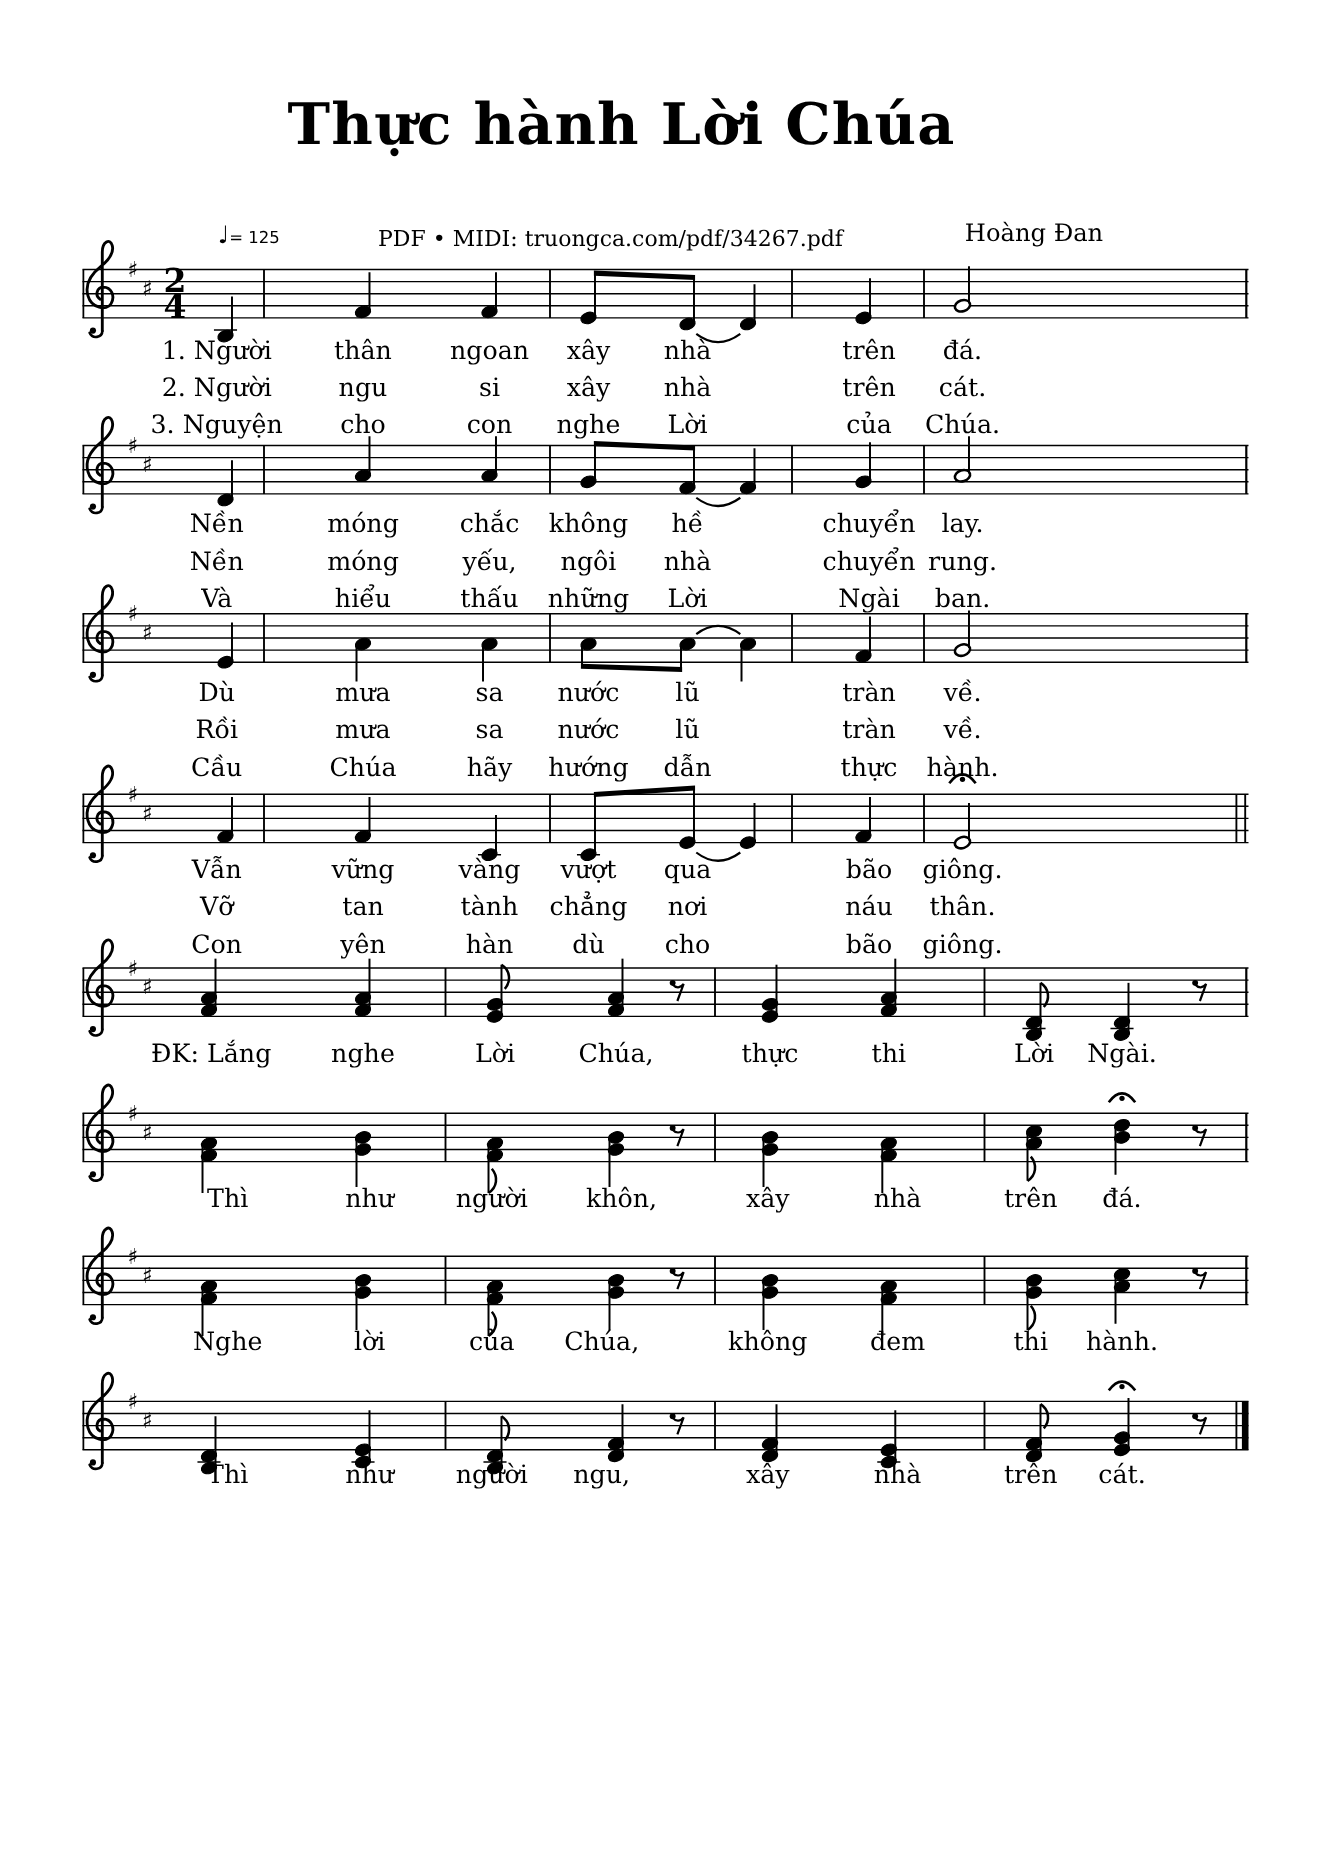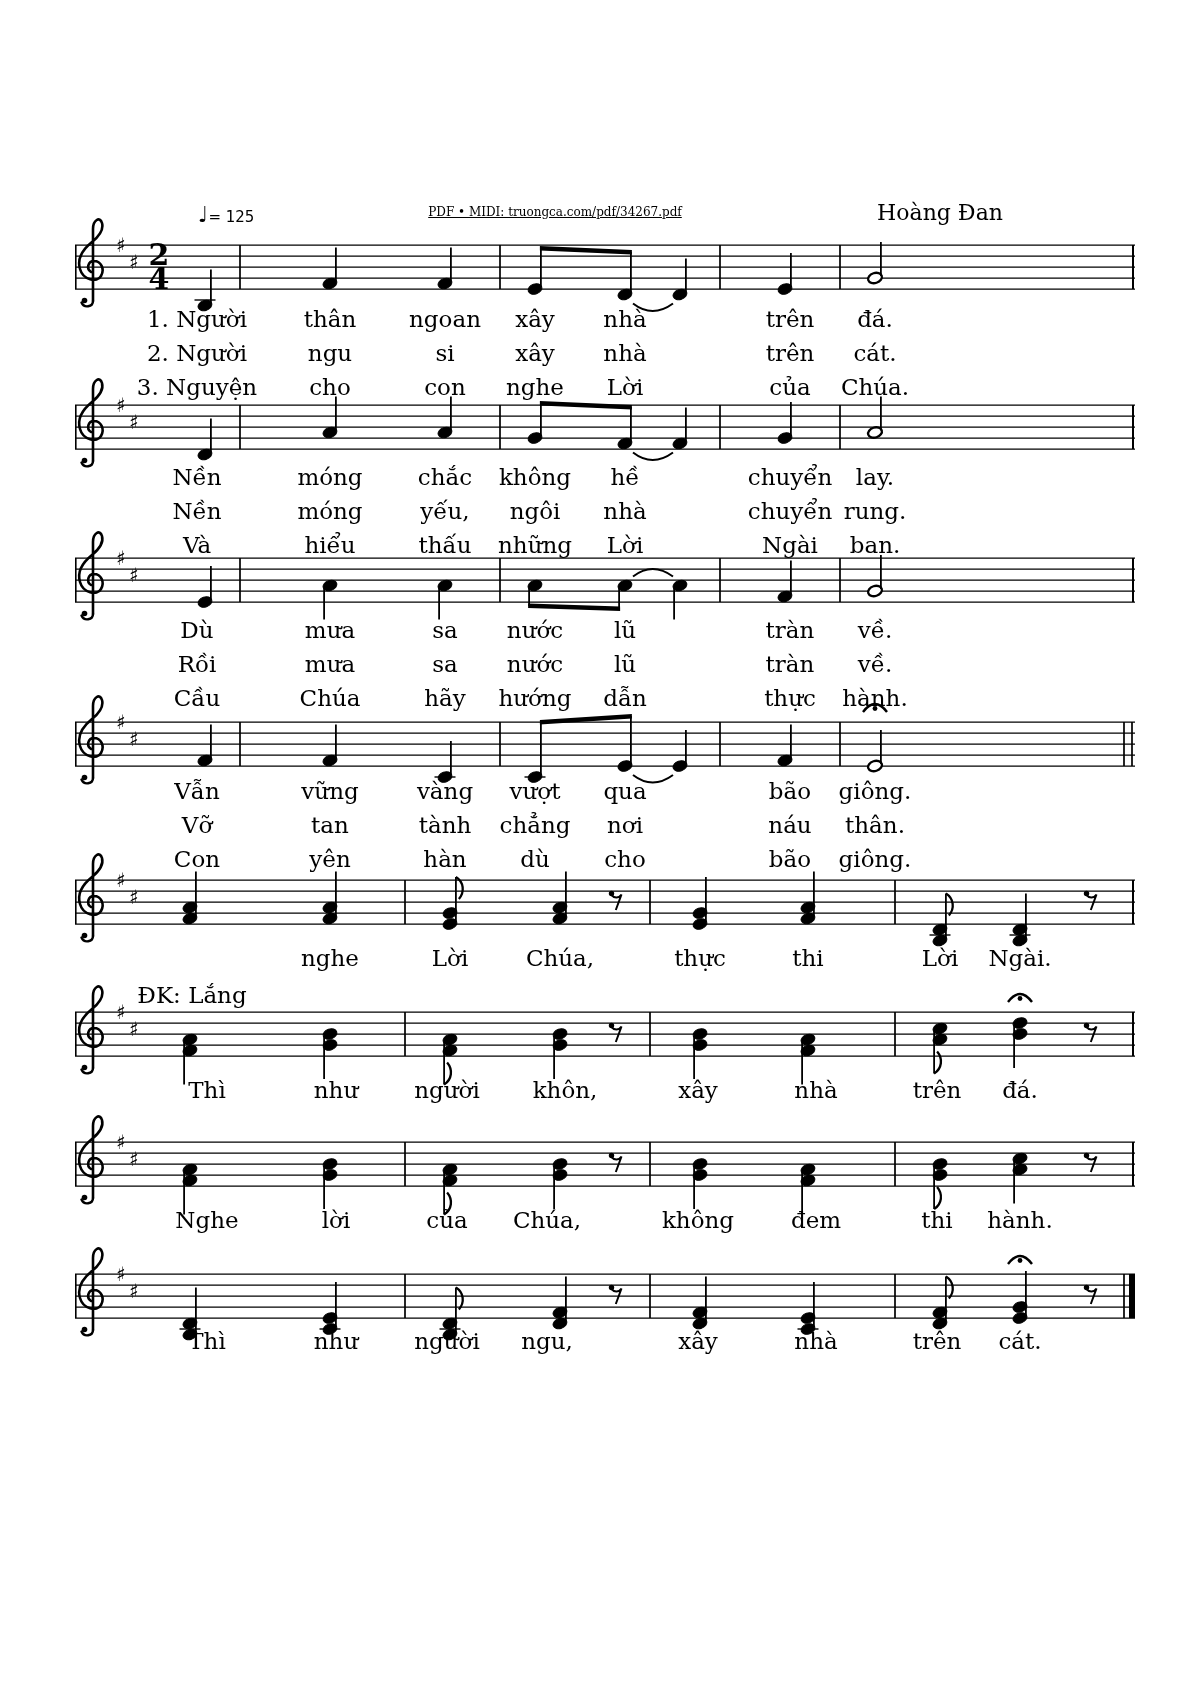--- a/index.html
+++ b/index.html
@@ -6,32 +6,33 @@
   .page{position:relative;width:1200px;height:1697px;background:#ffffff;margin:0 auto;
         font-family:"DejaVu Serif", serif;color:#000;overflow:hidden;}
   .song-title{position:absolute;left:0;top:48px;width:1130px;text-align:center;
         font-size:52px;font-weight:bold;letter-spacing:1px;}
   .song-subtitle{position:absolute;left:0;top:130px;width:1130px;text-align:center;
         font-style:italic;font-size:22px;}
   .tempo{position:absolute;left:198px;top:202px;font-family:"DejaVu Sans",sans-serif;}
   .tempo .glyph{font-size:22px;}
   .tempo .val{font-size:15px;}
   .midi-link{position:absolute;left:555px;top:205px;transform:translateX(-50%);
-        font-size:12px;white-space:nowrap;text-decoration:underline;}
+        font-size:20px;white-space:nowrap;}
   .composer{position:absolute;left:940px;top:200px;transform:translateX(-50%);
         font-size:22px;white-space:nowrap;}
   .system{position:absolute;left:60px;width:1090px;height:140px;}
   .system svg{display:block;}
   .lyric-word{position:absolute;transform:translateX(-50%);font-size:23px;
         white-space:nowrap;line-height:1.2;}
 </style>
 </head>
 <body>
 
 <div class="page">
+  <h1 class="song-title">Thực hành Lời Chúa</h1>
   <div class="tempo"><span class="glyph">♩</span><span class="val">= 125</span></div>
   <div class="midi-link">PDF • MIDI: truongca.com/pdf/34267.pdf</div>
   <div class="composer">Hoàng Đan</div>
   <div id="score">
       <div class="system" style="top: 185px;">
         <svg viewBox="0 0 1090 140" width="1090" height="140">
           <line x1="15" y1="60" x2="1075" y2="60" stroke="#000" stroke-width="1.25"></line>
           <line x1="15" y1="71" x2="1075" y2="71" stroke="#000" stroke-width="1.25"></line>
           <line x1="15" y1="82" x2="1075" y2="82" stroke="#000" stroke-width="1.25"></line>
           <line x1="15" y1="93" x2="1075" y2="93" stroke="#000" stroke-width="1.25"></line>
@@ -333,21 +334,21 @@
           <line x1="949.5" y1="115" x2="970.5" y2="115" stroke="#000" stroke-width="1.4"></line>
           <ellipse cx="960" cy="120.5" rx="7.1" ry="5" transform="rotate(-18 960 120.5)" fill="#000" stroke="#000" stroke-width="1"></ellipse>
           <ellipse cx="960" cy="109.5" rx="7.1" ry="5" transform="rotate(-18 960 109.5)" fill="#000" stroke="#000" stroke-width="1"></ellipse>
           <line x1="965.9" y1="118.5" x2="965.9" y2="73.5" stroke="#000" stroke-width="1.8"></line>
           <g>
             <circle cx="1026.5" cy="73.5" r="2.7" fill="#000"></circle>
             <path d="M1026.5,75 C1029.5,78.5 1033.5,78.5 1036.5,74.5 L1030.8,90" stroke="#000" stroke-width="2" fill="none"></path>
           </g>
         </svg>
       </div>
-      <span class="lyric-word" style="left: 192px; top: 945px; margin-top: 37px;">ĐK: Lắng</span>
+      <span class="lyric-word" style="left: 192px; top: 945px;">ĐK: Lắng</span>
       <span class="lyric-word" style="left: 330px; top: 945px;">nghe</span>
       <span class="lyric-word" style="left: 450px; top: 945px;">Lời</span>
       <span class="lyric-word" style="left: 560px; top: 945px;">Chúa,</span>
       <span class="lyric-word" style="left: 700px; top: 945px;">thực</span>
       <span class="lyric-word" style="left: 808px; top: 945px;">thi</span>
       <span class="lyric-word" style="left: 940px; top: 945px;">Lời</span>
       <span class="lyric-word" style="left: 1020px; top: 945px;">Ngài.</span>
       <div class="system" style="top: 952px;">
         <svg viewBox="0 0 1090 140" width="1090" height="140">
           <line x1="15" y1="60" x2="1075" y2="60" stroke="#000" stroke-width="1.25"></line>

